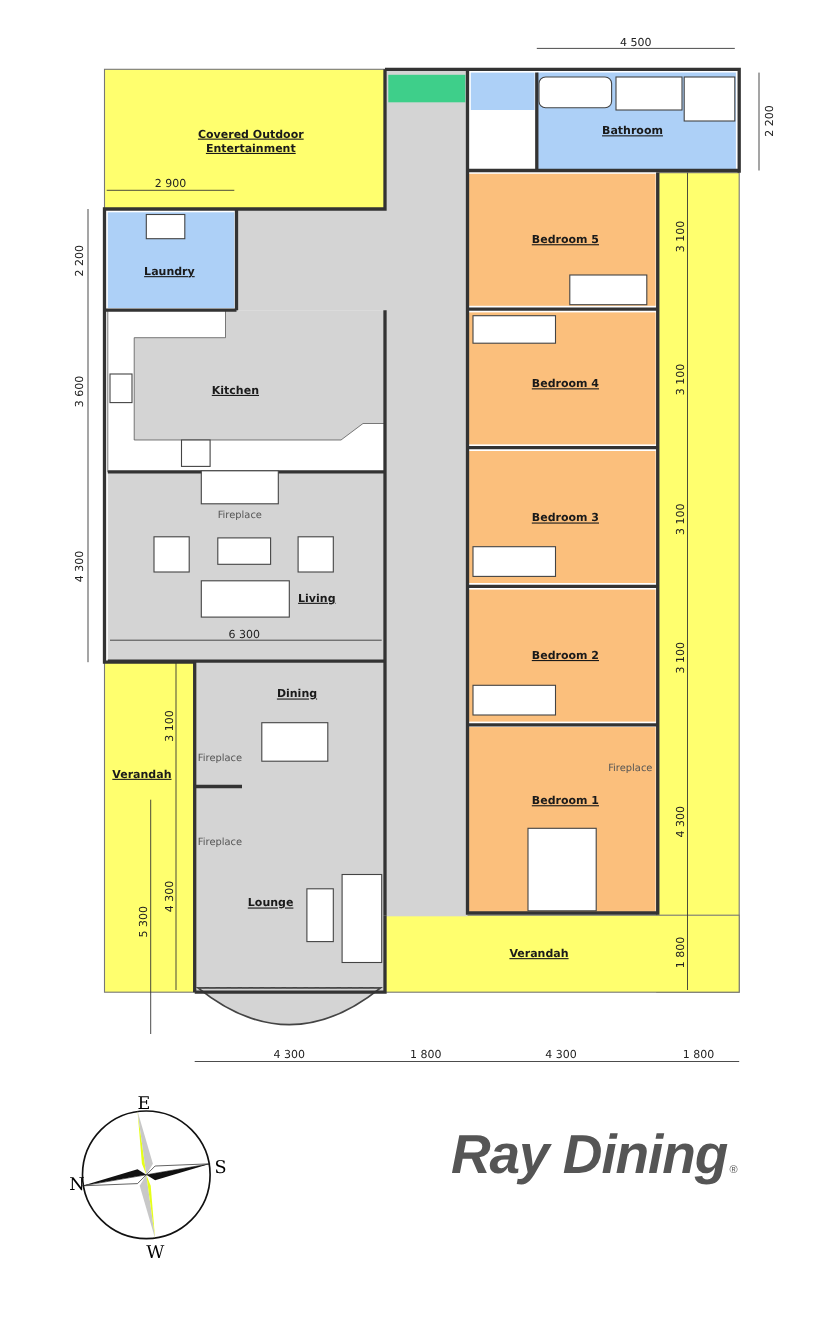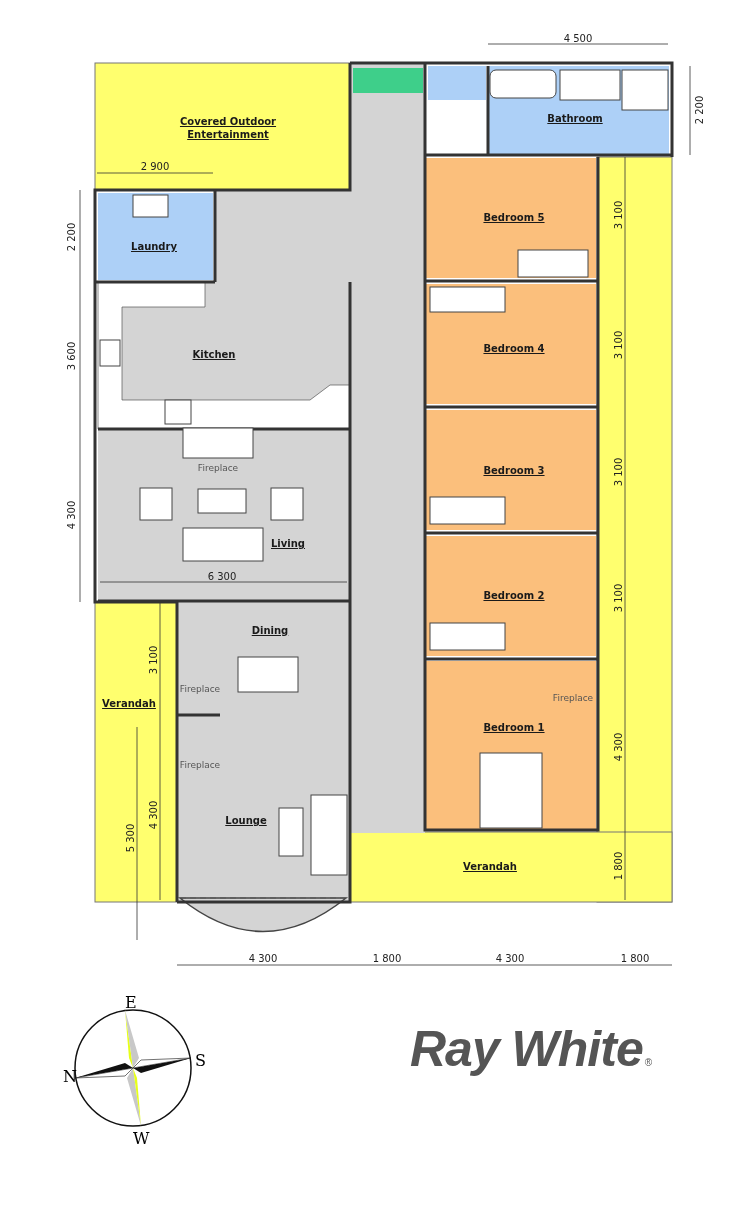--- a/index.html
+++ b/index.html
@@ -144,13 +144,13 @@
     <polygon points="58,-10 0,0 8,5" fill="#111"></polygon>
     <polygon points="-58,10 0,0 -8,8" fill="#fff" stroke="#111" stroke-width="0.6"></polygon>
     <polygon points="58,-10 0,0 8,-8" fill="#fff" stroke="#111" stroke-width="0.6"></polygon>
     <text x="-70" y="14" font-family="DejaVu Serif, serif" font-size="16">N</text>
     <text x="-8" y="-60" font-family="DejaVu Serif, serif" font-size="16">E</text>
     <text x="62" y="-2" font-family="DejaVu Serif, serif" font-size="16">S</text>
     <text x="0" y="76" font-family="DejaVu Serif, serif" font-size="16">W</text>
   </g>
 </svg>
 
-<div class="logo"><span>Ray White</span><sup>®</sup></div>
+<div class="logo"><span>Ray Dining</span><sup>®</sup></div>
 
 </body></html>

